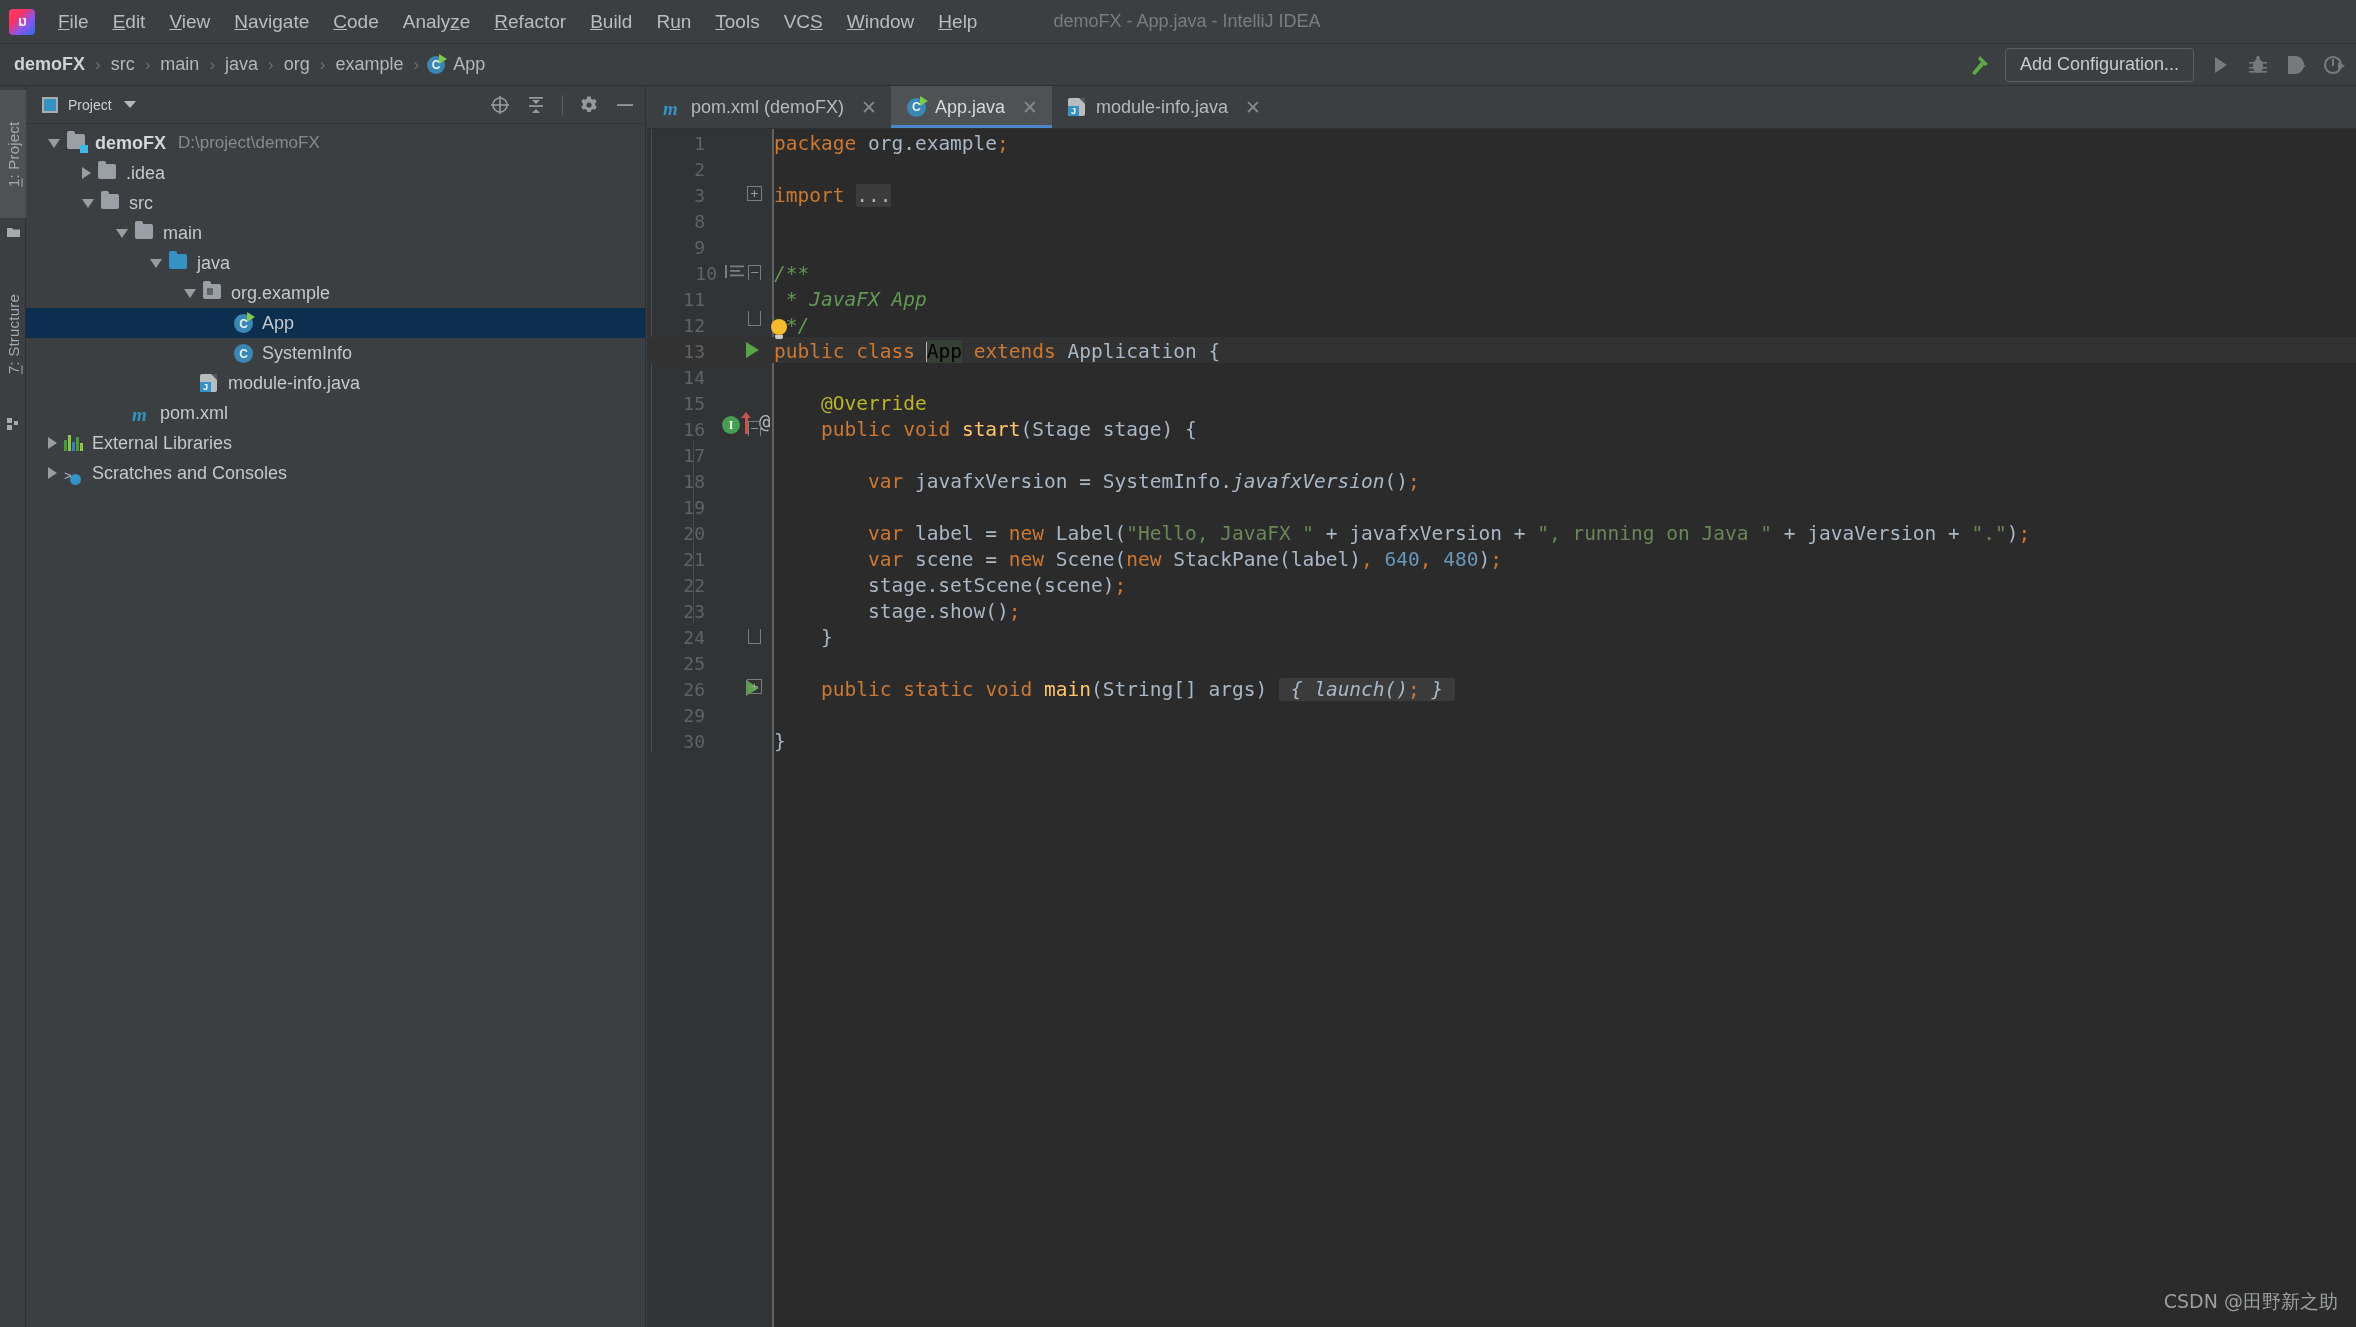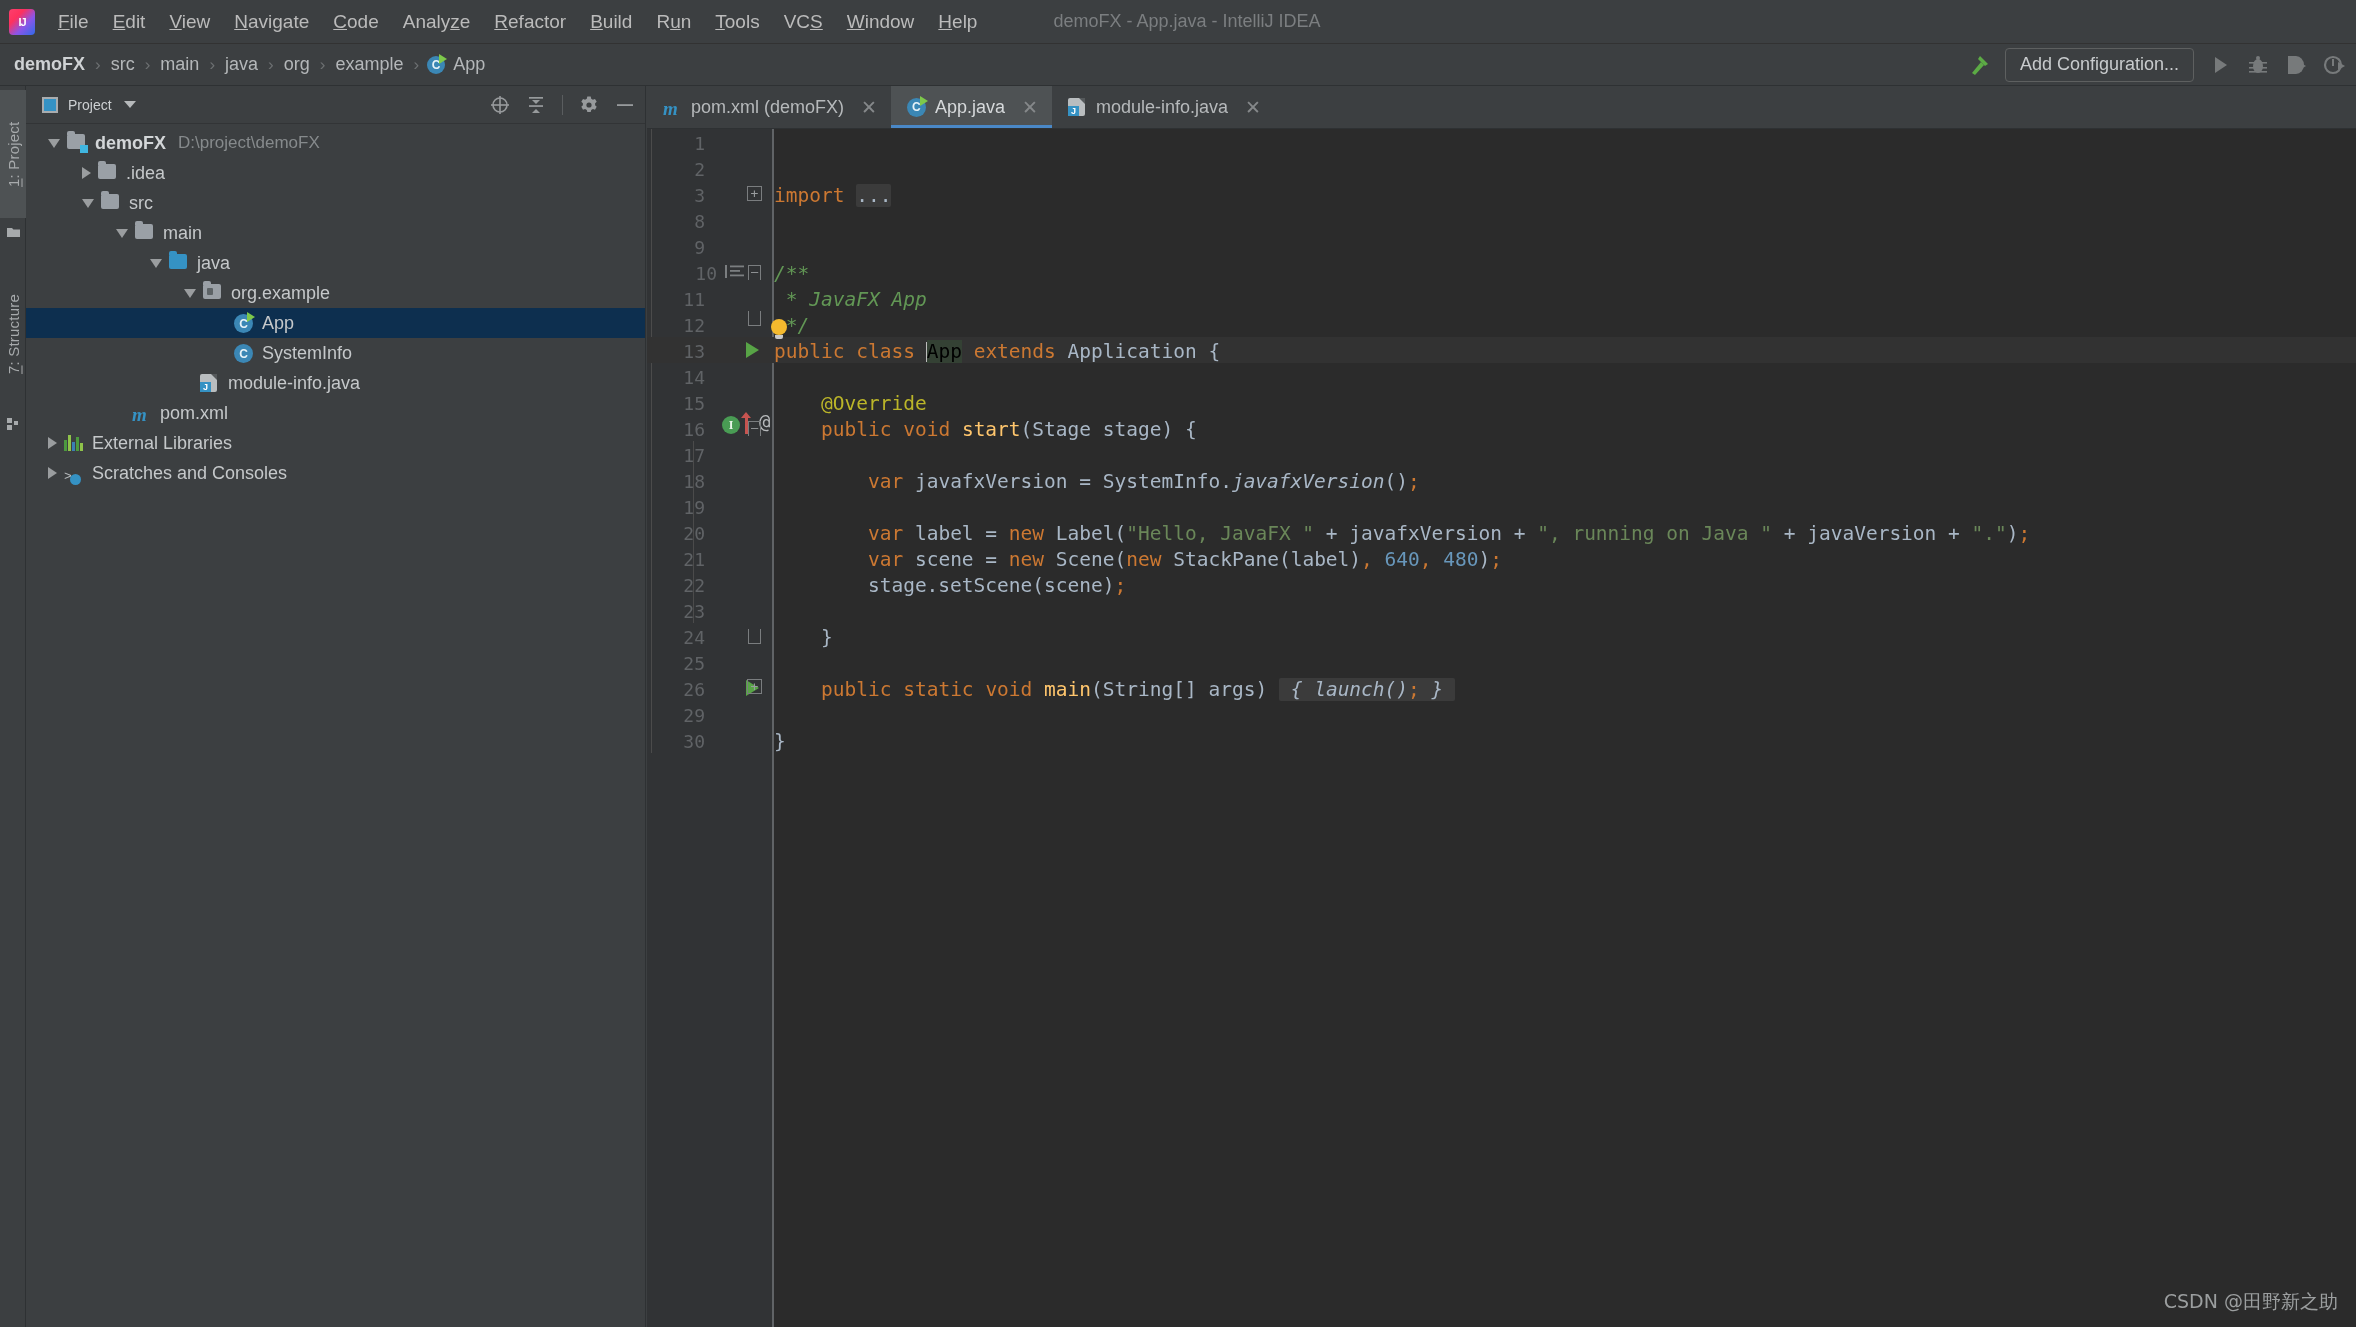--- a/index.html
+++ b/index.html
@@ -547,36 +547,38 @@
       <div class="g-fold-bot" style="left:101px; top:500px;"></div>
 
       <div class="g-run" style="left:99px; top:551px;"></div>
       <div class="g-fold" style="left:100px; top:550px;">+</div>
 
       <div class="indent-guide" style="left:4px; top:0px; height:208px;"></div>
       <div class="indent-guide" style="left:4px; top:234px; height:390px;"></div>
       <div class="indent-guide" style="left:46px; top:312px; height:182px;"></div>
 
       <div class="code" id="code-body">
+          <div class="row" style="top: 2px;"><span class="kw">package</span> <span class="pl">org.example</span><span class="sc">;</span></div>
           <div class="row" style="top: 28px;"><span class="pl"></span></div>
           <div class="row" style="top: 54px;"><span class="kw">import</span> <span class="fold-ph">...</span></div>
           <div class="row" style="top: 80px;"><span class="pl"></span></div>
           <div class="row" style="top: 106px;"><span class="pl"></span></div>
           <div class="row" style="top: 132px;"><span class="cmt">/**</span></div>
           <div class="row" style="top: 158px;"><span class="cmt"> * JavaFX App</span></div>
           <div class="row" style="top: 184px;"><span class="cmt"> */</span></div>
           <div class="row" style="top: 210px;"><span class="kw">public</span> <span class="kw">class</span> <span class="caret"></span><span class="sel-word">App</span> <span class="kw">extends</span> <span class="pl">Application</span> <span class="pl">{</span></div>
           <div class="row" style="top: 236px;"><span class="pl"></span></div>
           <div class="row" style="top: 262px;">    <span class="anno">@Override</span></div>
           <div class="row" style="top: 288px;">    <span class="kw">public</span> <span class="kw">void</span> <span class="fn">start</span><span class="pl">(Stage stage) {</span></div>
           <div class="row" style="top: 340px;">        <span class="kw">var</span> <span class="pl">javafxVersion = SystemInfo.</span><span class="fld">javafxVersion</span><span class="pl">()</span><span class="sc">;</span></div>
           <div class="row" style="top: 366px;"><span class="pl"></span></div>
           <div class="row" style="top: 392px;">        <span class="kw">var</span> <span class="pl">label = </span><span class="kw">new</span> <span class="pl">Label(</span><span class="str">"Hello, JavaFX "</span><span class="pl"> + javafxVersion + </span><span class="str">", running on Java "</span><span class="pl"> + javaVersion + </span><span class="str">"."</span><span class="pl">)</span><span class="sc">;</span></div>
           <div class="row" style="top: 418px;">        <span class="kw">var</span> <span class="pl">scene = </span><span class="kw">new</span> <span class="pl">Scene(</span><span class="kw">new</span> <span class="pl">StackPane(label)</span><span class="sc">,</span> <span class="num">640</span><span class="sc">,</span> <span class="num">480</span><span class="pl">)</span><span class="sc">;</span></div>
           <div class="row" style="top: 444px;"><span class="pl">        stage.setScene(scene)</span><span class="sc">;</span></div>
+          <div class="row" style="top: 470px;"><span class="pl">        stage.show()</span><span class="sc">;</span></div>
           <div class="row" style="top: 496px;"><span class="pl">    }</span></div>
           <div class="row" style="top: 522px;"><span class="pl"></span></div>
           <div class="row" style="top: 548px;">    <span class="kw">public</span> <span class="kw">static</span> <span class="kw">void</span> <span class="fn">main</span><span class="pl">(String[] args)</span> <span class="fold-ph"> <span class="pl" style="font-style:italic">{ launch()</span><span class="sc">;</span><span class="pl" style="font-style:italic"> }</span> </span></div>
           <div class="row" style="top: 574px;"><span class="pl"></span></div>
           <div class="row" style="top: 600px;"><span class="pl">}</span></div>
         </div>
     </div>
 
     <div class="watermark">CSDN @田野新之助</div>
   </div>

